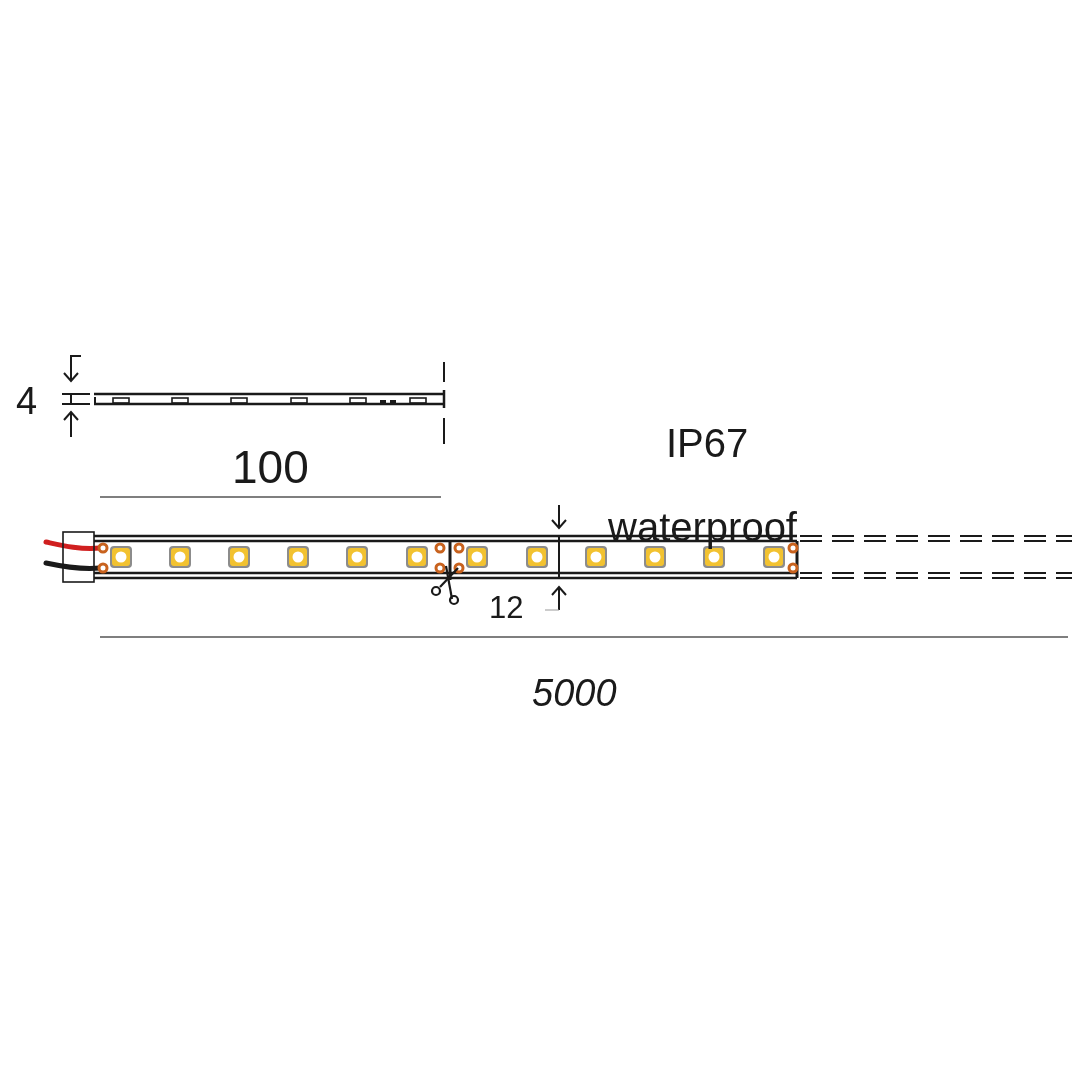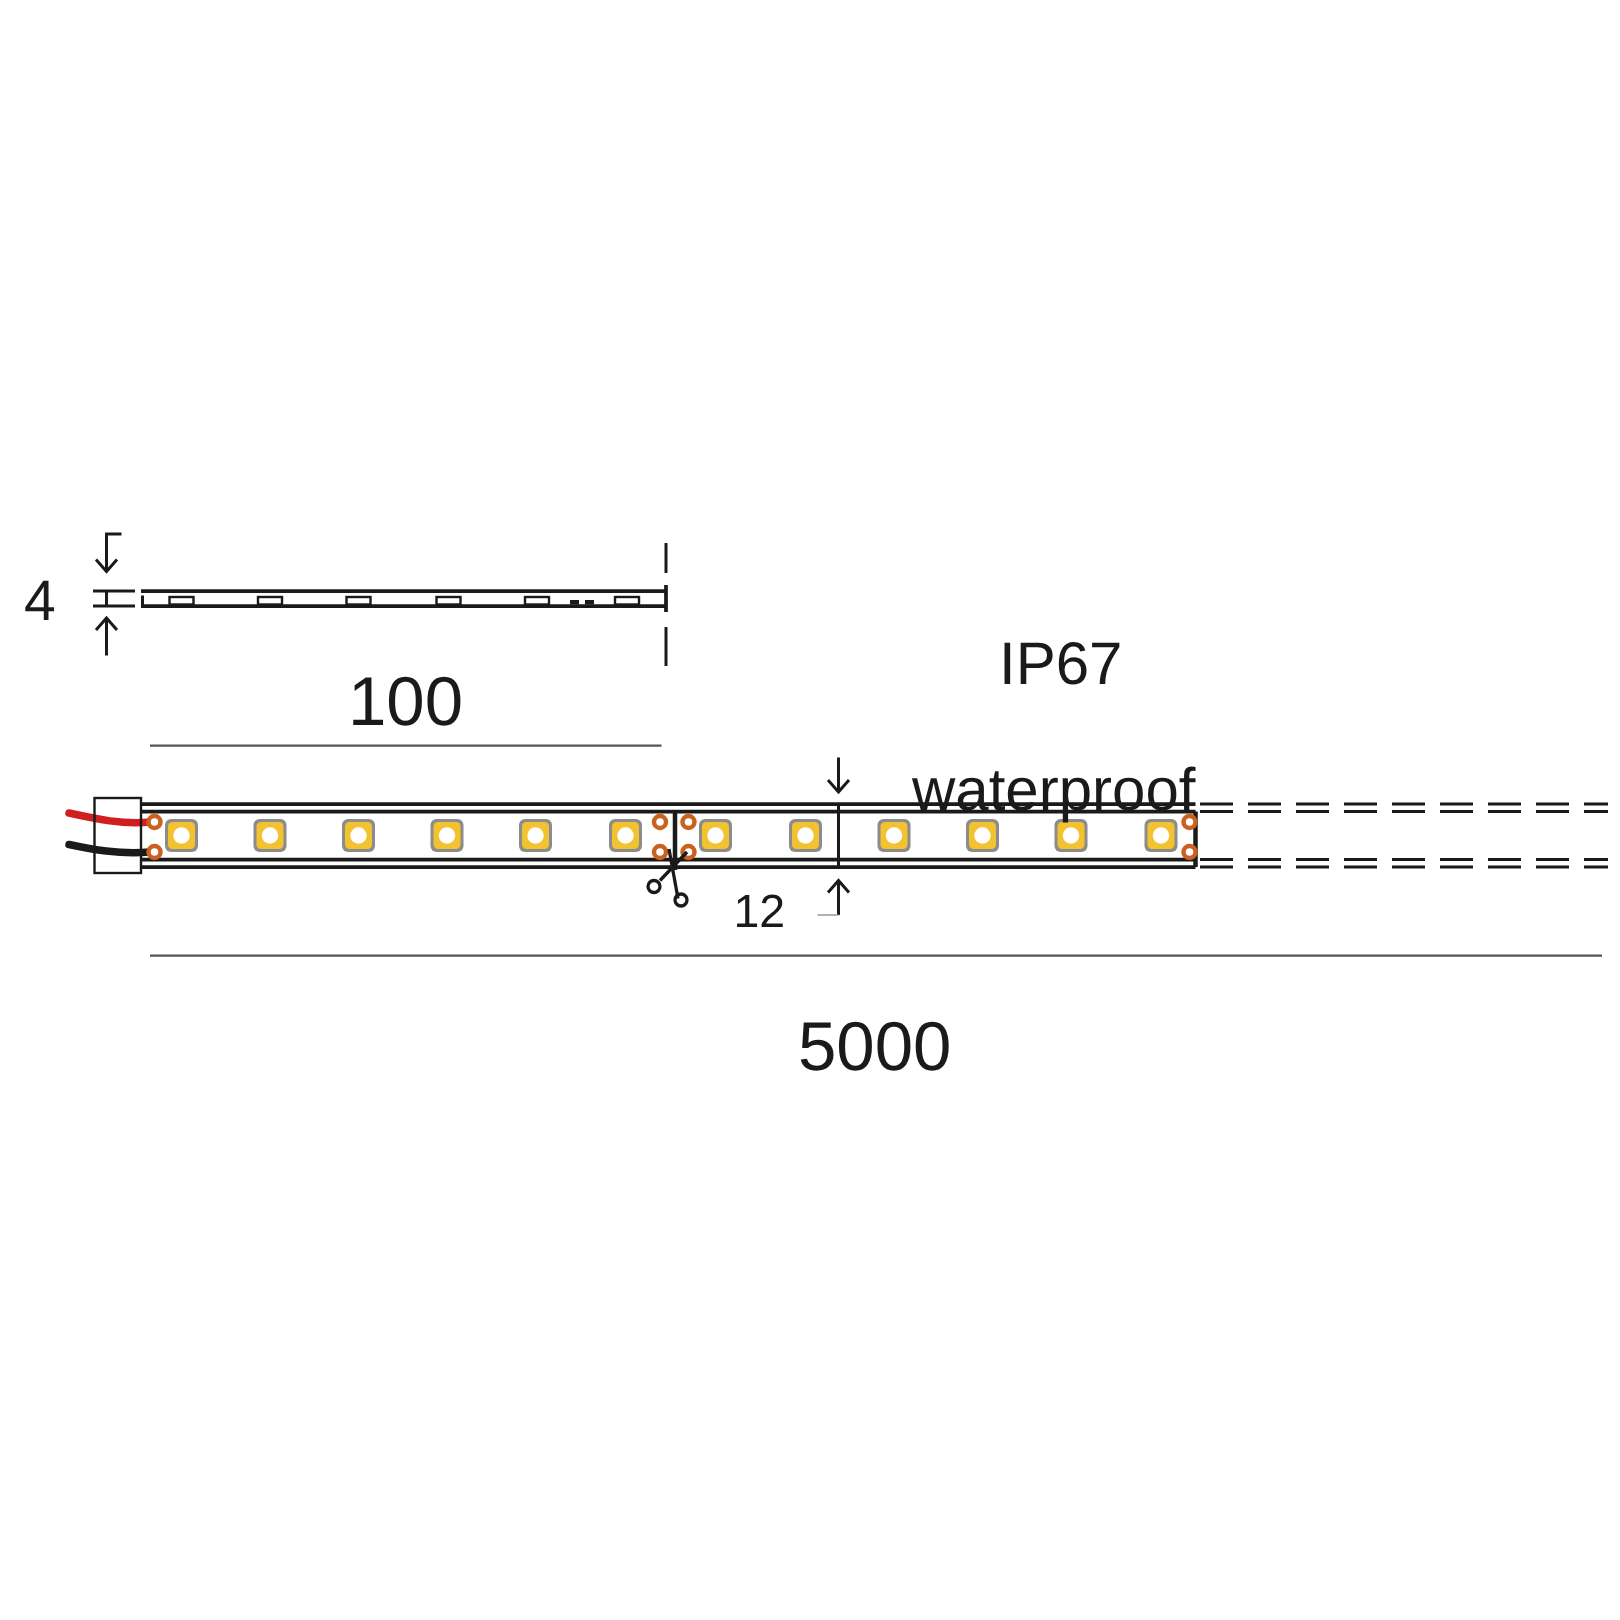--- a/index.html
+++ b/index.html
@@ -5,21 +5,21 @@
     html, body { margin: 0; padding: 0; background: #ffffff; }
     body { width: 1080px; height: 1080px; position: relative; overflow: hidden;
            font-family: "Liberation Sans", sans-serif; color: #1a1a1a; }
     .lbl { position: absolute; font-family: "Liberation Sans", sans-serif; color: #1a1a1a;
            line-height: 1; white-space: nowrap; }
     #dim-4 { left: 16px; top: 382px; font-size: 38px; }
     #dim-100 { left: 232px; top: 444px; font-size: 46px; }
     #ip-rating { left: 666px; top: 423px; font-size: 40px; }
     #waterproof { left: 608px; top: 459px; font-size: 40px; margin-top: 48px; }
     #dim-12 { left: 489px; top: 592px; font-size: 31px; }
-    #dim-5000 { left: 532px; top: 674px; font-size: 46px; }
+    #dim-5000 { left: 532px; top: 674px; font-size: 38px; font-style: italic; }
     svg.diagram { position: absolute; left: 0; top: 0; }
   </style>
 </head>
 <body>
 
 <svg class="diagram" width="1080" height="1080" viewBox="0 0 1080 1080" xmlns="http://www.w3.org/2000/svg">
 
   <g>
 
     <g stroke="#1a1a1a" stroke-width="2" fill="none">

